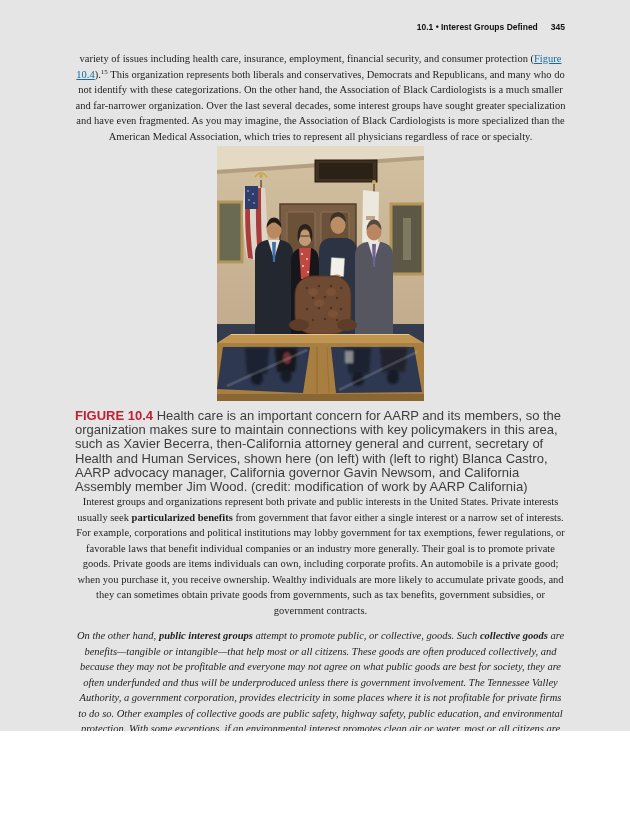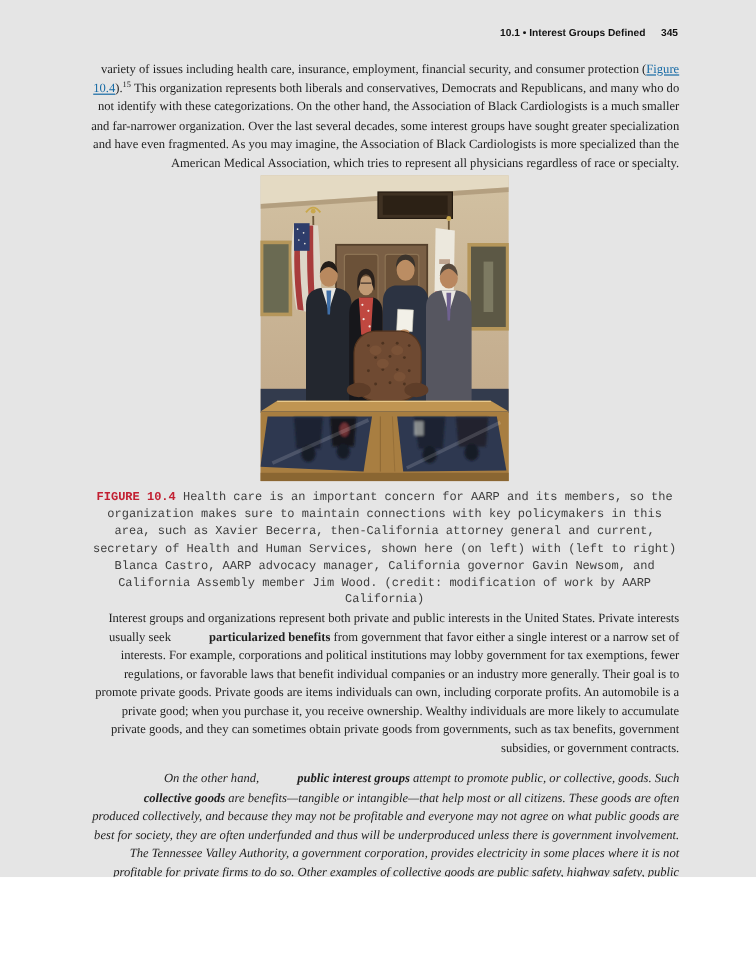--- a/index.html
+++ b/index.html
@@ -9,41 +9,41 @@
   }
   .running-head {
     position:absolute; top:22px; right:65px;
     font-family:"Liberation Sans","DejaVu Sans",sans-serif;
     font-weight:700; font-size:8.5px; color:#111111; white-space:nowrap;
   }
   .running-head .pagenum { margin-left:13px; }
   .article { position:absolute; left:75px; top:51px; width:491px; }
   p.body {
     margin:0; font-size:10.5px; line-height:15.5px; color:#1e1e1e;
-    text-align:right;
+    text-align:center;
   }
   p.body + * { margin-top:0; }
   .fig { margin:2px 0 0 0; }
   .photo { display:block; width:207px; height:255px; margin:0 auto; }
   .caption {
     margin-top:8px;
-    font-family:Liberation Mono, monospace;
-    font-size:10px; line-height:14.2px; color:#3d3d3d;text-align:center;
+    font-family:Liberation Sans, sans-serif;
+    font-size:13px; line-height:14.2px; color:#3d3d3d;
   }
   .fig-label { color:#C22032; font-weight:700; }
   h2.section-heading {
     margin:8px 0 8px 0;
     font-family:"Liberation Sans","DejaVu Sans",sans-serif;
     font-weight:700; font-size:12.5px; line-height:15px; color:#CB2233;
     letter-spacing:0.2px;
   }
   .p-spaced { margin-top:10px !important;font-style:italic; }
   a.figlink { color:#166AA5; text-decoration:underline; cursor:pointer; }
   sup.fn { font-size:7px; line-height:0; vertical-align:super; color:#1e1e1e; }
-  .b { font-weight:700;margin-left:29px; }
+  .b { font-weight:700; }
   .i { }
 </style>
 </head>
 <body>
 
 <div class="page">
 
   <div class="running-head">
     <span>10.1 • Interest Groups Defined</span><span class="pagenum">345</span>
   </div>

